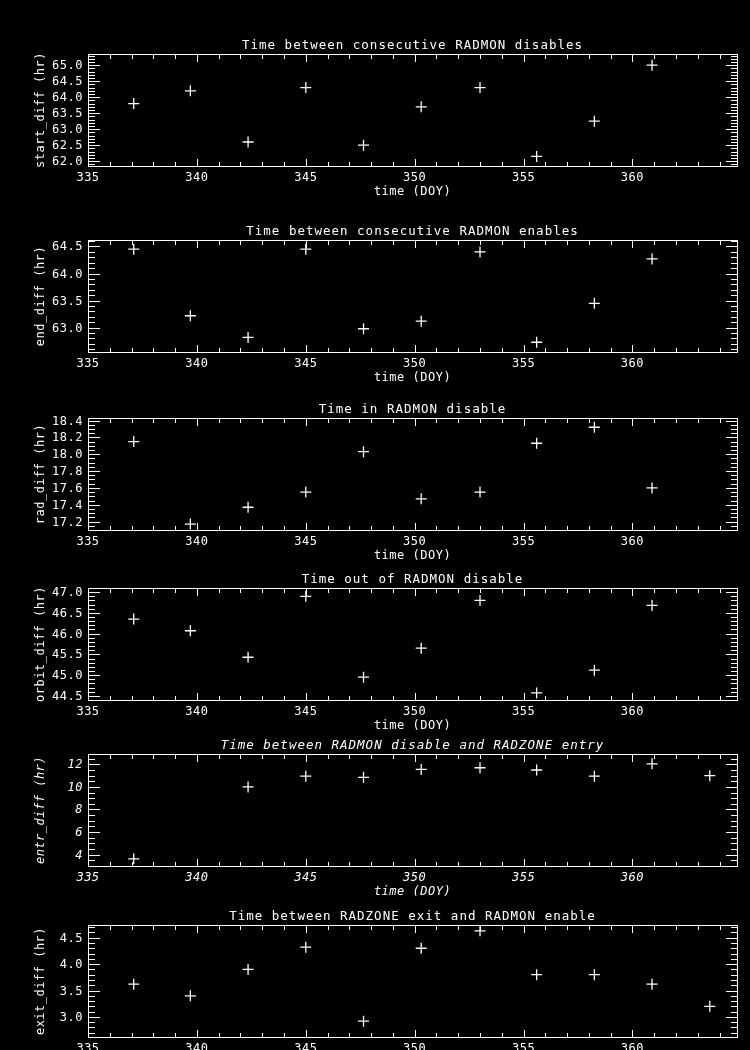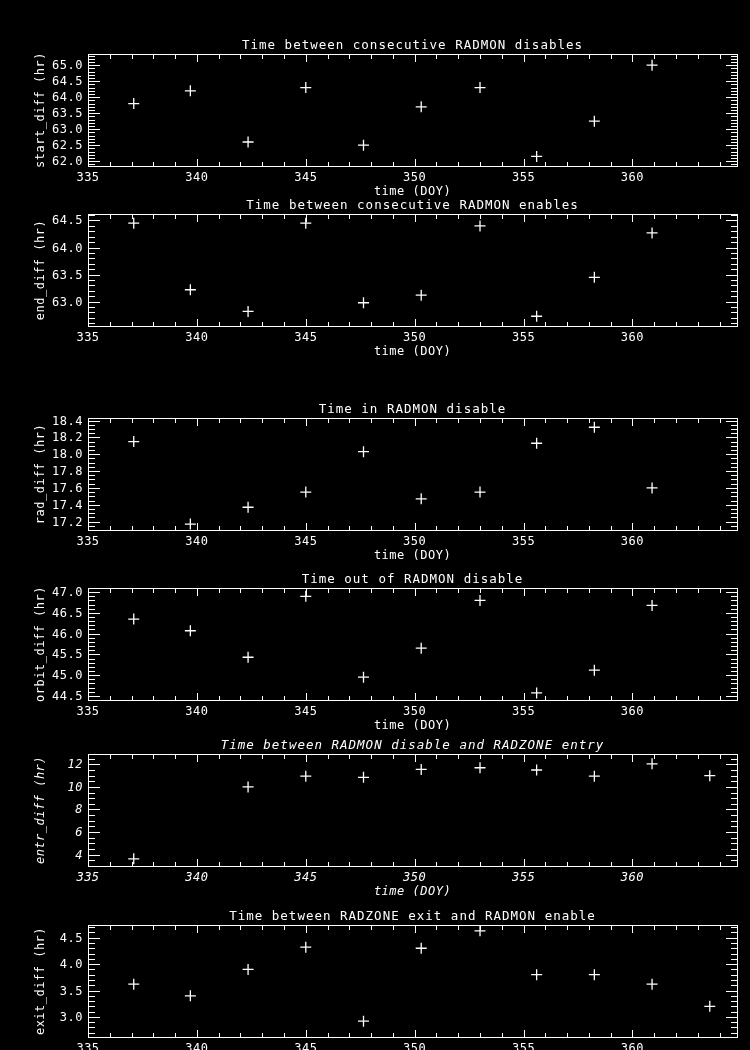--- a/index.html
+++ b/index.html
@@ -200,21 +200,21 @@
             <path d="M300.28523489932877 52.59999999999998H311.28523489932877M305.78523489932877 47.09999999999998V58.09999999999998"></path>
             <path d="M357.9983221476504 110.2H368.9983221476504M363.4983221476504 104.7V115.7"></path>
             <path d="M415.7114093959733 71.79999999999984H426.7114093959733M421.2114093959733 66.29999999999984V77.29999999999984"></path>
             <path d="M474.5134228187918 52.59999999999998H485.5134228187918M480.0134228187918 47.09999999999998V58.09999999999998"></path>
             <path d="M531.1375838926177 121.40000000000008H542.1375838926177M536.6375838926177 115.90000000000008V126.90000000000008"></path>
             <path d="M588.8506711409394 86.19999999999996H599.8506711409394M594.3506711409394 80.69999999999996V91.69999999999996"></path>
             <path d="M646.563758389261 30.199999999999847H657.563758389261M652.063758389261 24.699999999999847V35.69999999999985"></path>
           </g>
         </svg>
       </div>
-      <div class="plot-block" style="top: 160px;">
+      <div class="plot-block" style="top: 186px;">
         <svg width="750" height="175" viewBox="0 0 750 175">
           <text x="412.5" y="14" text-anchor="middle" font-size="12.5" letter-spacing="1">Time between consecutive RADMON enables</text>
           <rect x="88.5" y="19.5" width="649" height="112" fill="none" stroke="#ffffff" stroke-width="1"></rect>
           <g stroke="#ffffff" stroke-width="1">
             <line x1="88.5" y1="131" x2="88.5" y2="124"></line>
             <line x1="88.5" y1="20" x2="88.5" y2="27"></line>
             <line x1="197.5" y1="131" x2="197.5" y2="124"></line>
             <line x1="197.5" y1="20" x2="197.5" y2="27"></line>
             <line x1="306.5" y1="131" x2="306.5" y2="124"></line>
             <line x1="306.5" y1="20" x2="306.5" y2="27"></line>

